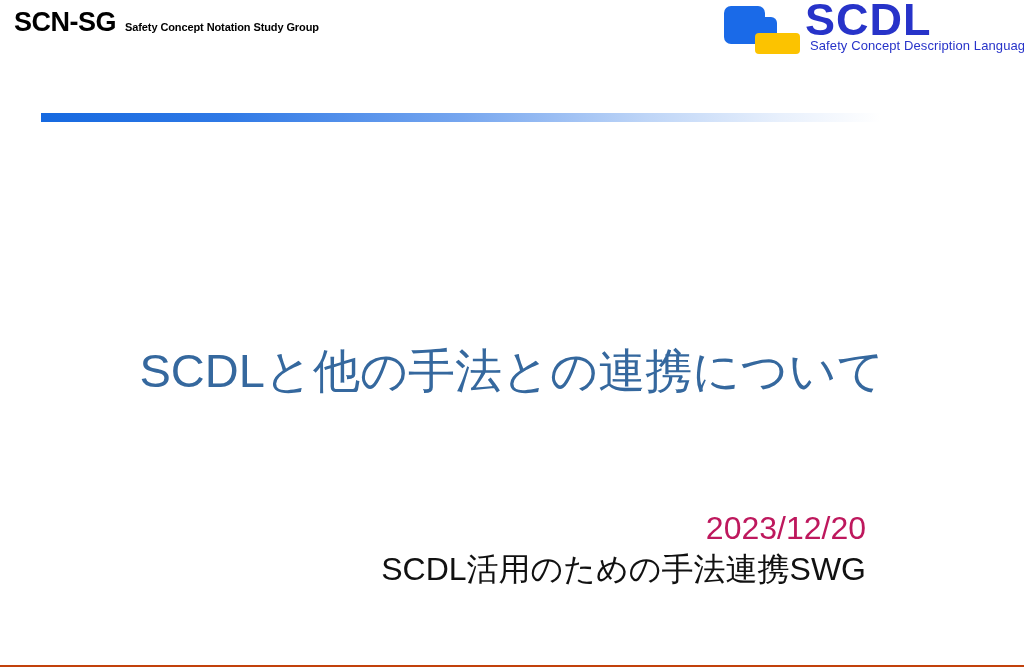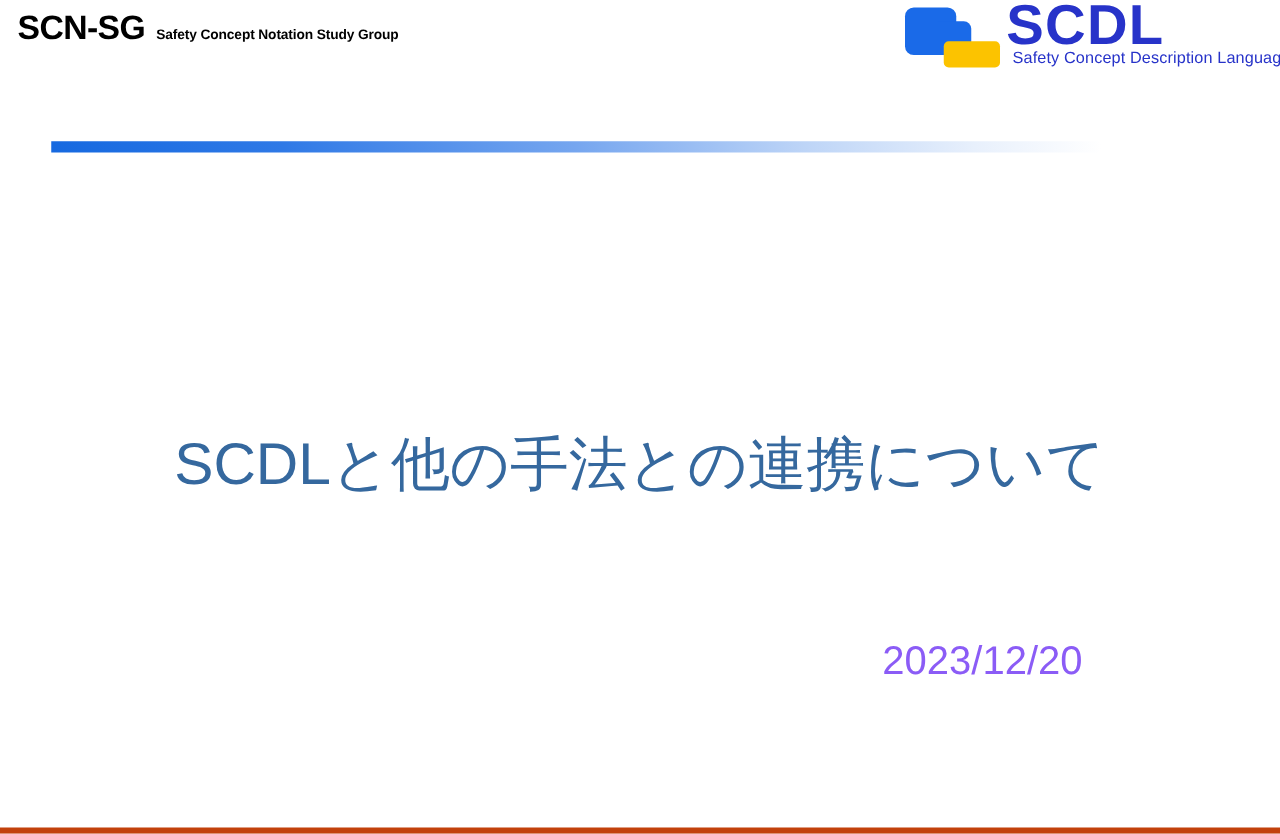--- a/index.html
+++ b/index.html
@@ -13,21 +13,21 @@
     overflow: hidden;
     font-family: "Liberation Sans", sans-serif;
   }
 
   .slide {
     position: relative;
     width: 1024px;
     height: 667px;
     background: #ffffff;
     box-sizing: border-box;
-    border-bottom: 5px solid #c2410c;
+    border-bottom: 2px solid #c2410c;
   }
 
   
   .header {
     position: absolute;
     left: 0;
     top: 0;
     width: 1024px;
     height: 60px;
   }
@@ -146,21 +146,21 @@
 
   
   .meta {
     position: absolute;
     right: 158px;
     top: 508px;
     text-align: right;
   }
   .meta-date {
     font-size: 32px;
-    color: #8b5cf6;
+    color: #be185d;
     line-height: 1.28;
     white-space: nowrap;
   }
   .meta-group {
     font-size: 32px;
     color: #111111;
     line-height: 1.28;
     white-space: nowrap;
   }
 </style>
@@ -187,15 +187,16 @@
     </div>
 
   </div>
 
   <div class="accent-bar"></div>
 
   <h1 class="title">SCDLと他の手法との連携について</h1>
 
   <div class="meta">
     <div class="meta-date">2023/12/20</div>
+    <div class="meta-group">SCDL活用のための手法連携SWG</div>
   </div>
 
 </div>
 
 </body></html>

